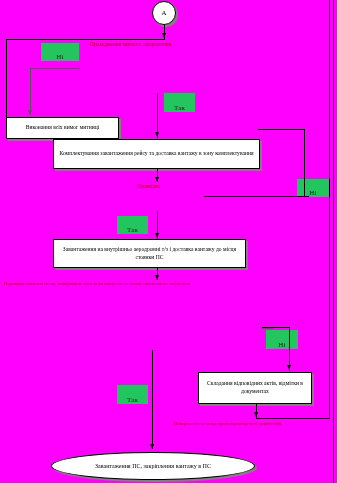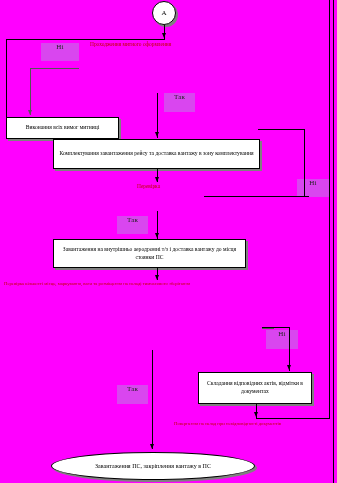--- a/index.html
+++ b/index.html
@@ -40,24 +40,24 @@
     color: #000000;
     font-size: 5.6px;
     line-height: 1.35;
     padding: 2px 3px;
   }
 
   
   .lbl {
     position: absolute;
     box-sizing: border-box;
-    background: #d946ef;
+    background: #22c55e;
     border: 0;
     display: flex;
-    align-items: flex-start;
+    align-items: flex-end;
     justify-content: center;
     color: #222222;
     font-size: 7px;
     letter-spacing: .2px;
   }
   .lbl::after {
     content: "";
     position: absolute;
     left: 0; right: -2px; bottom: -2px;
     height: 2px;

